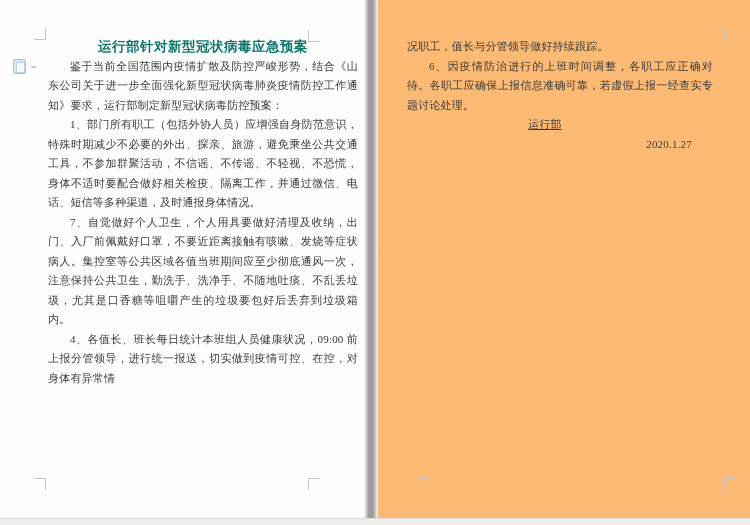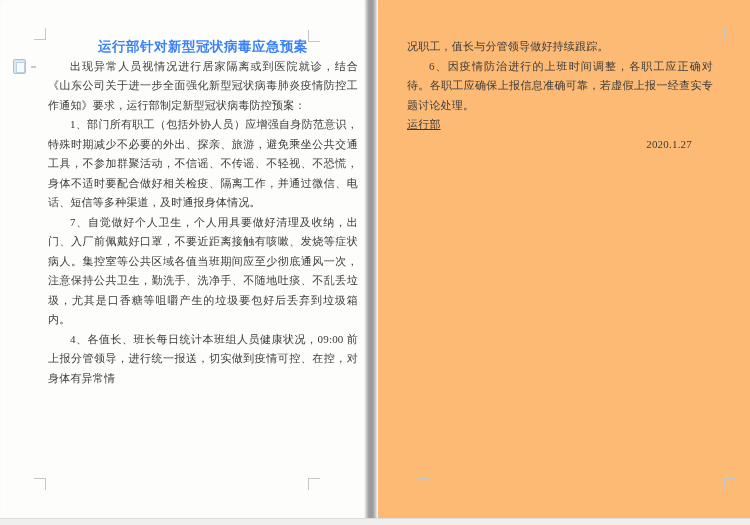--- a/index.html
+++ b/index.html
@@ -34,26 +34,26 @@
     text-align: justify;
     text-justify: inter-ideograph;
     letter-spacing: 0.2px;
   }
   .textarea-left  { left: 48px;  width: 310px; }
   .textarea-right { left: 29px;  width: 306px; }
   .doc-title {
     text-align: center;
     font-weight: bold;
     font-size: 13.5px;
-    color: #3b82f6;
+    color: #0f766e;
     letter-spacing: 0.5px;
   }
   .para { text-indent: 2em; }
   .para.no-indent { text-indent: 0; }
-  .sig-line  { text-align: left; padding-right: 30px; text-indent: 0; text-decoration: underline; }
+  .sig-line  { text-align: center; padding-right: 30px; text-indent: 0; text-decoration: underline; }
   .date-line { text-align: right; padding-right: 21px; text-indent: 0; }
   
   .crop { position: absolute; width: 12px; height: 12px; }
   .crop.tl { border-bottom: 1.5px solid #c7c7c7; border-right: 1.5px solid #c7c7c7; }
   .crop.tr { border-bottom: 1.5px solid #c7c7c7; border-left: 1.5px solid #c7c7c7; }
   .crop.bl { border-top: 1.5px solid #c7c7c7; border-right: 1.5px solid #c7c7c7; }
   .crop.br { border-top: 1.5px solid #c7c7c7; border-left: 1.5px solid #c7c7c7; }
   
   .clip-icon {
     position: absolute; left: 13px; top: 59px;
@@ -80,21 +80,21 @@
 <div class="canvas">
 
   <div class="page page-left">
     <div class="crop tl" style="left:34px; top:28px;"></div>
     <div class="crop tr" style="left:308px; top:30px;"></div>
     <div class="crop bl" style="left:34px; top:478px;"></div>
     <div class="crop br" style="left:308px; top:478px;"></div>
 
     <div class="textarea textarea-left">
       <div class="doc-title">运行部针对新型冠状病毒应急预案</div>
-      <p class="para">出现异常人员视情况进行居家隔离或到医院就诊，结合《山东公司关于进一步全面强化新型冠状病毒肺炎疫情防控工作通知》要求，运行部制定新型冠状病毒防控预案：</p>
+      <p class="para">鉴于当前全国范围内疫情扩散及防控严峻形势，结合《山东公司关于进一步全面强化新型冠状病毒肺炎疫情防控工作通知》要求，运行部制定新型冠状病毒防控预案：</p>
       <p class="para">1、部门所有职工（包括外协人员）应增强自身防范意识，特殊时期减少不必要的外出、探亲、旅游，避免乘坐公共交通工具，不参加群聚活动，不信谣、不传谣、不轻视、不恐慌，身体不适时要配合做好相关检疫、隔离工作，并通过微信、电话、短信等多种渠道，及时通报身体情况。</p>
       <p class="para">7、自觉做好个人卫生，个人用具要做好清理及收纳，出门、入厂前佩戴好口罩，不要近距离接触有咳嗽、发烧等症状病人。集控室等公共区域各值当班期间应至少彻底通风一次，注意保持公共卫生，勤洗手、洗净手、不随地吐痰、不乱丢垃圾，尤其是口香糖等咀嚼产生的垃圾要包好后丢弃到垃圾箱内。</p>
       <p class="para">4、各值长、班长每日统计本班组人员健康状况，09:00 前上报分管领导，进行统一报送，切实做到疫情可控、在控，对身体有异常情</p>
     </div>
   </div>
 
   <div class="clip-icon"></div>
   <div class="clip-tick"></div>
 
   <div class="divider"></div>

